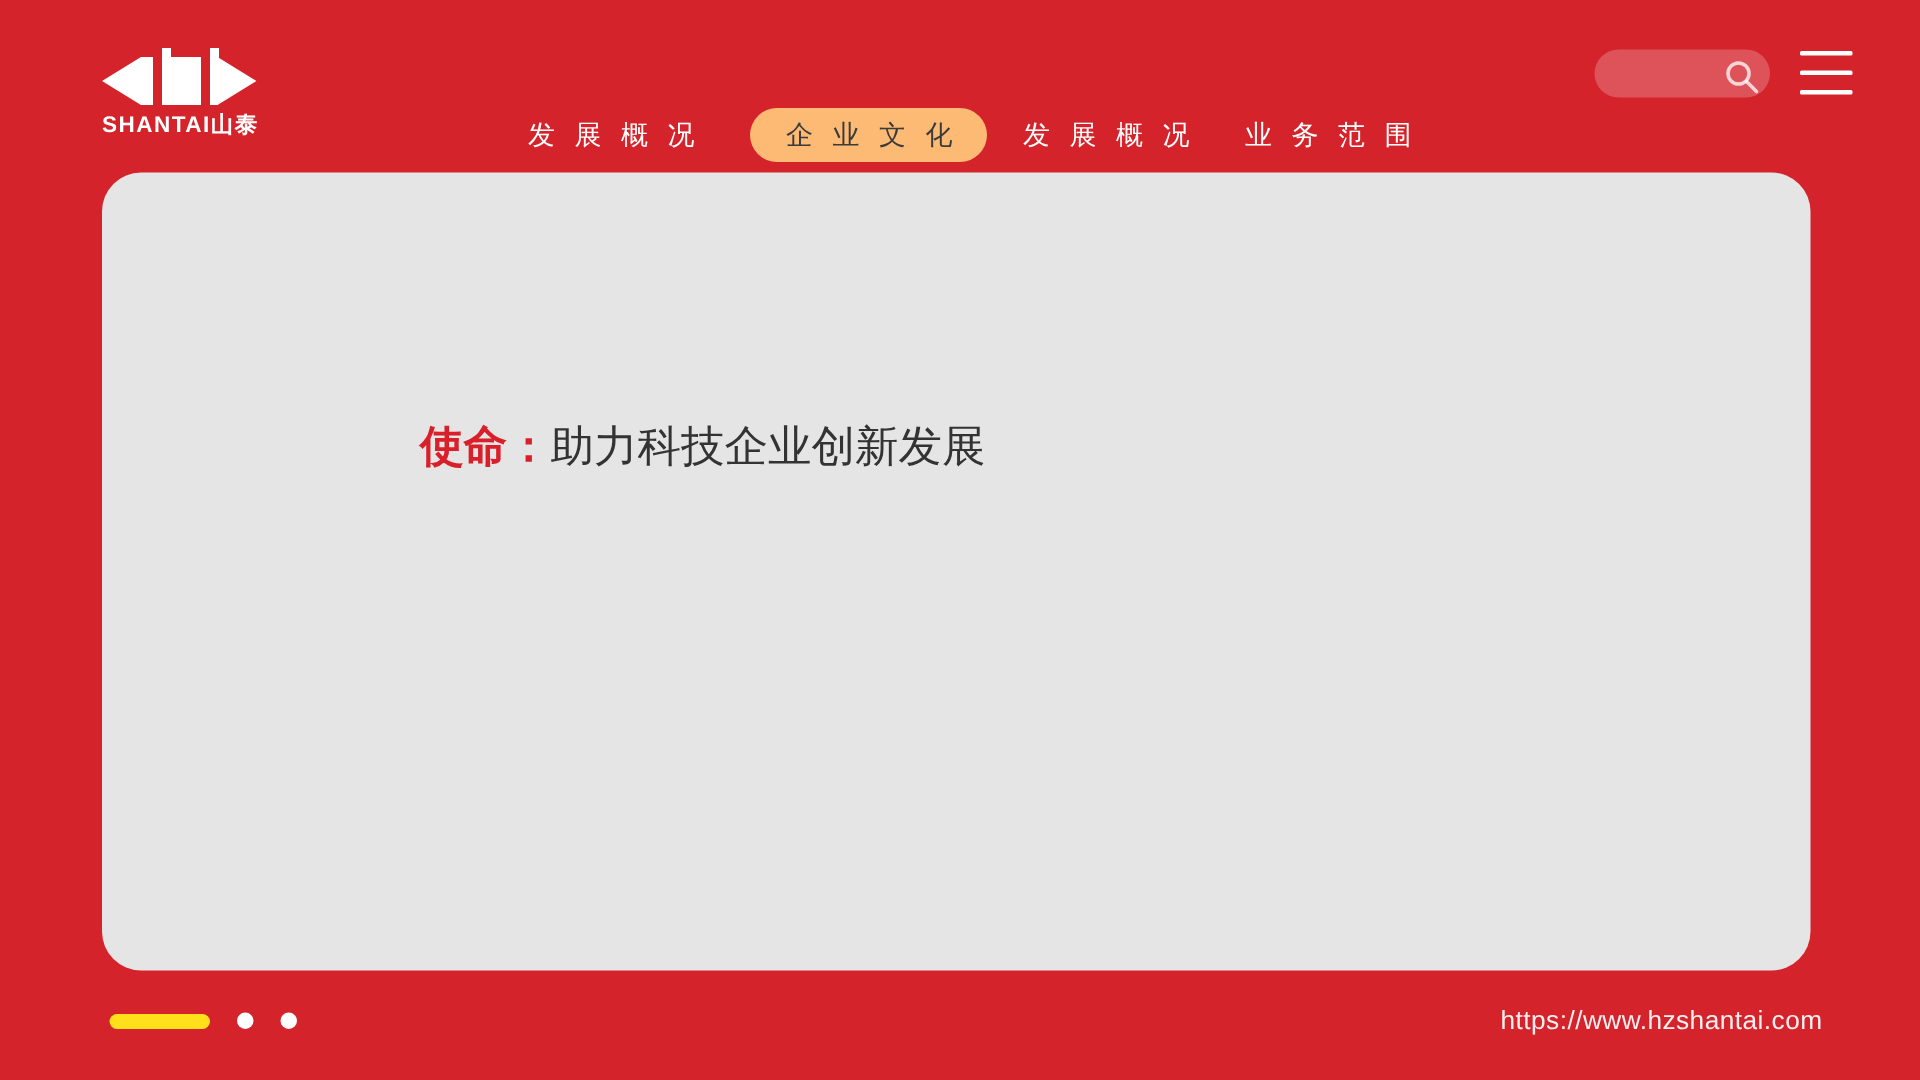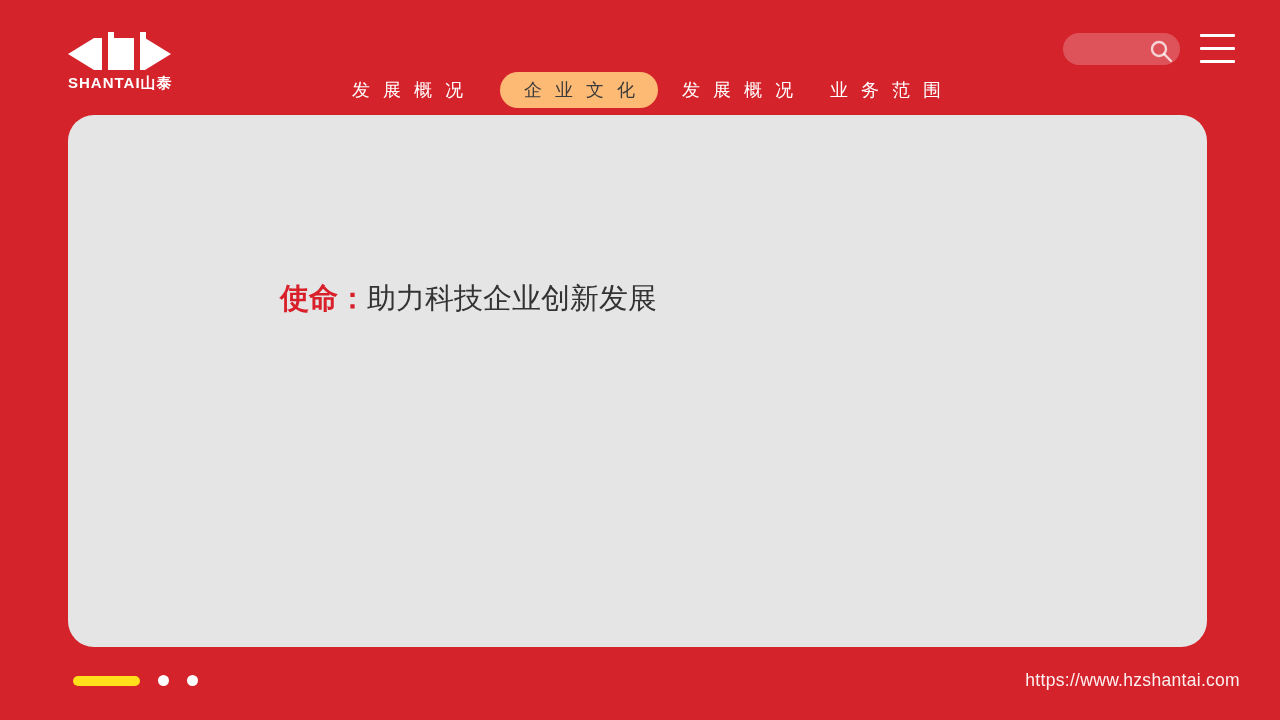--- a/index.html
+++ b/index.html
@@ -45,21 +45,21 @@
   .lines { position: absolute; left: 212px; top: 168px; }
   .line { margin-bottom: 45px; font-size: 29px; line-height: 31px; color: #333333; font-weight: 500; white-space: nowrap; }
   .line .label { color: #d9202a; font-weight: 700; }
 
   
   .pager { position: absolute; left: 73px; top: 675px; display: flex; align-items: center; gap: 18px; }
   .pager-pill { width: 67px; height: 10px; border-radius: 5px; background: #ffe01a; cursor: pointer; }
   .pager-dot { width: 11px; height: 11px; border-radius: 50%; background: #ffffff; cursor: pointer; }
 
   .site-url {
-    position: absolute; right: 40px; top: 670px;
+    position: absolute; right: 65px; top: 670px;
     color: rgba(255,255,255,0.93); font-size: 17.5px; letter-spacing: 0.3px; text-align: right;
   }
 </style>
 </head>
 <body>
 
 <div class="header">
 
   <div class="logo">
     <svg viewBox="0 -5 103 41" aria-hidden="true">

